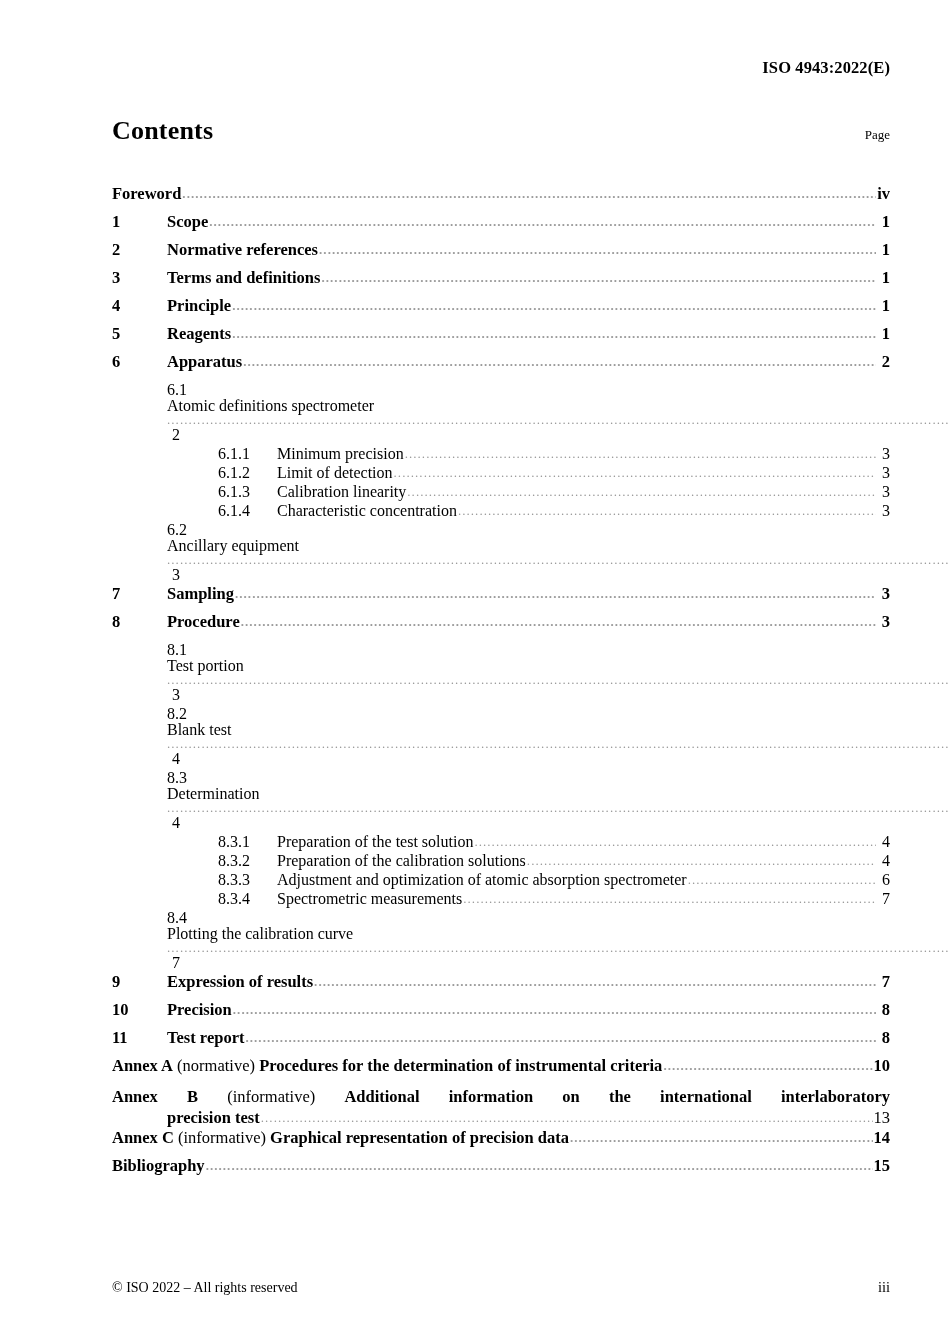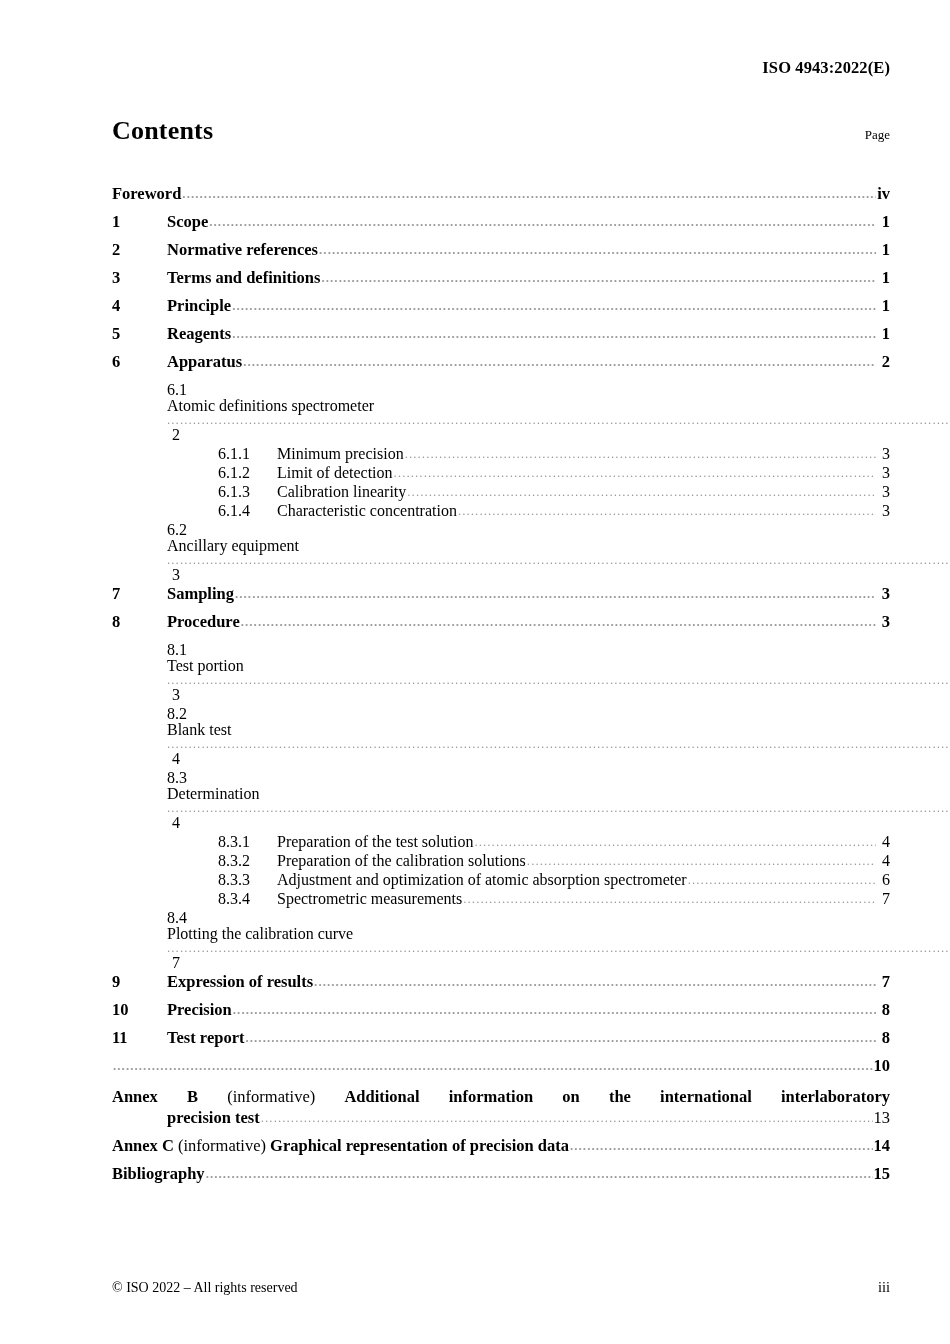--- a/index.html
+++ b/index.html
@@ -116,21 +116,21 @@
     min-width: 13px;
   }
 
   
   .annex-head { font-weight: bold; }
   .annex-kind { font-weight: normal; }
   .annex-title { font-weight: bold; }
 
   
   .annex-block {
-    margin-bottom: 10px;
+    margin-bottom: 2px;
     font-size: 16.5px;
     line-height: 1.28;
   }
   .annex-b-line1 {
     display: block;
     text-align: justify;
     text-align-last: justify;
     width: 100%;
     white-space: normal;
   }
@@ -322,20 +322,23 @@
         </div>
         <div class="toc-entry lvl1">
           <span class="num">11</span>
           <span class="label">Test report</span>
           <span class="leader"></span>
           <span class="pnum">8</span>
         </div>
       </div>
 
     <div class="toc-entry annex">
+      <span class="label">
+        <span class="annex-head">Annex A</span><span>&nbsp;</span><span class="annex-kind">(normative)</span><span>&nbsp;</span><span class="annex-title">Procedures for the determination of instrumental criteria</span>
+      </span>
       <span class="leader"></span>
       <span class="pnum">10</span>
     </div>
 
     <div class="annex-block">
       <span class="annex-b-line1">
         <span class="annex-head">Annex B</span>
         <span class="annex-kind">(informative)</span>
         <span class="annex-title">Additional information on the international interlaboratory</span>
       </span>

